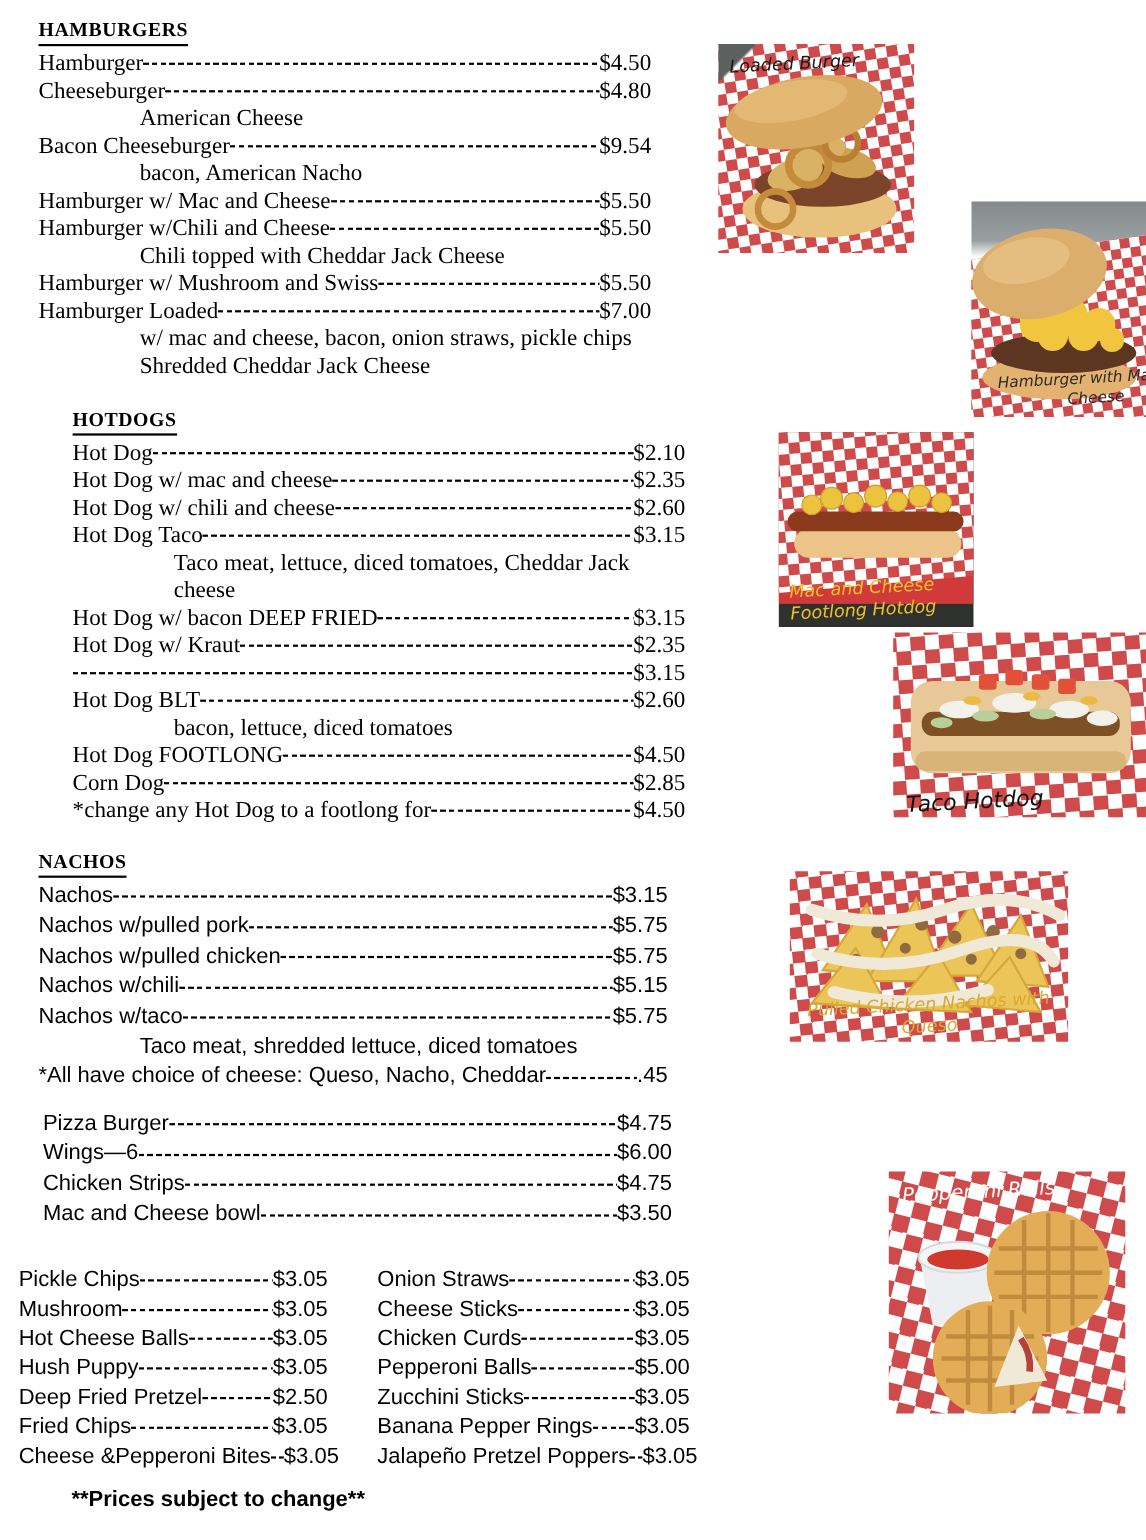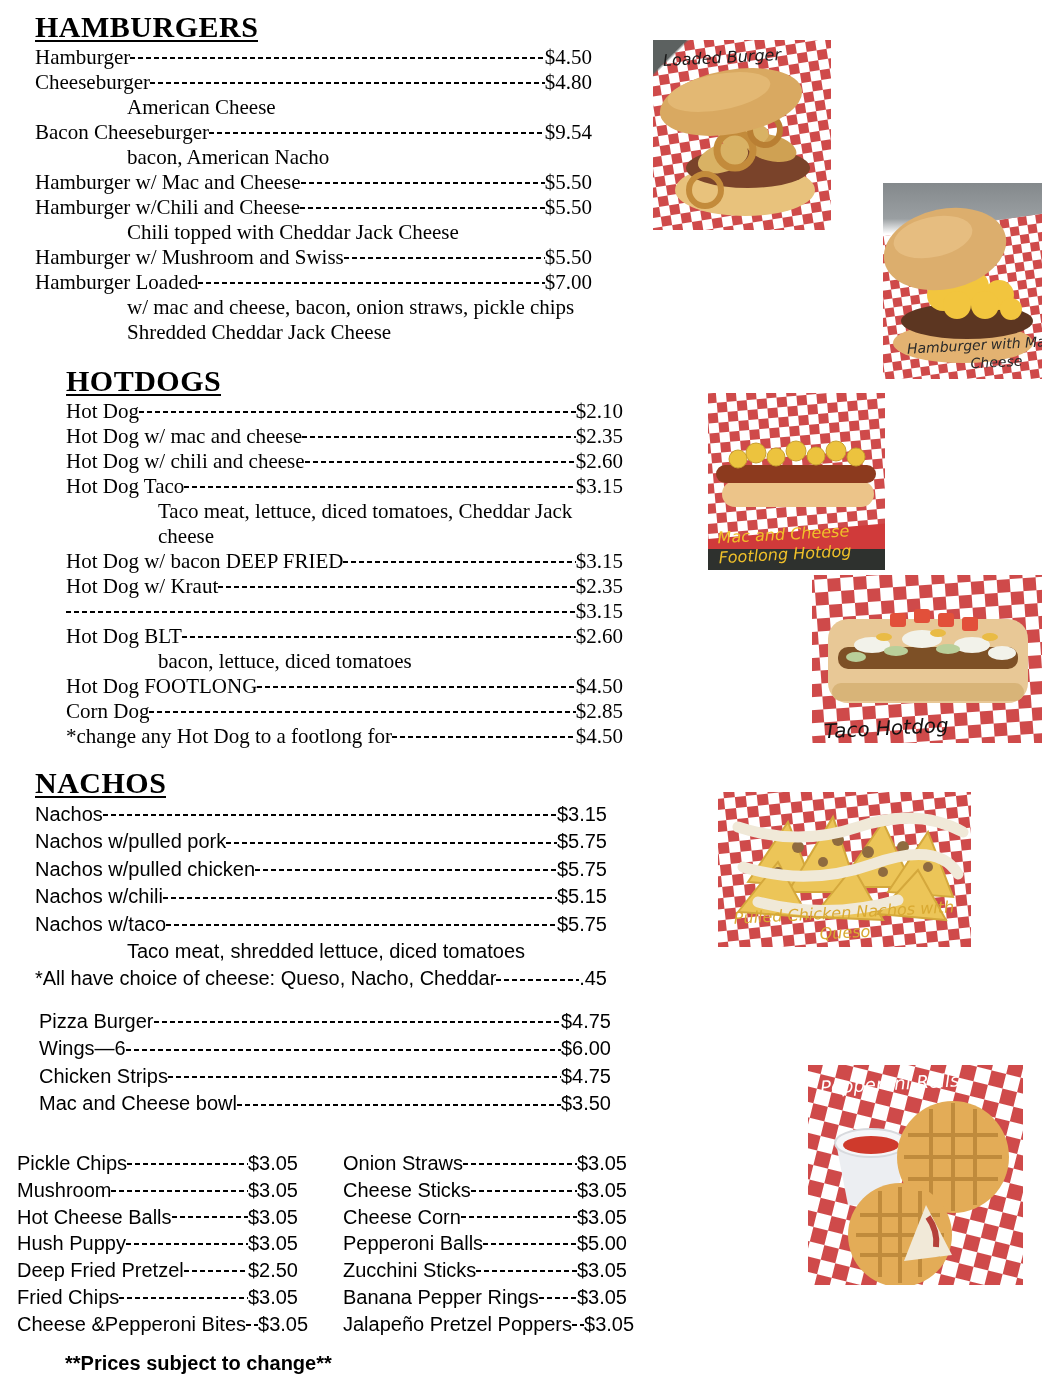--- a/index.html
+++ b/index.html
@@ -4,21 +4,21 @@
 <style>
   html,body{margin:0;padding:0;background:#fff;}
   .page{position:relative;width:1042px;height:1400px;background:#ffffff;overflow:hidden;
         color:#000;}
   
   #sections section{position:absolute;left:35px;}
   .sec-0{top:14px;width:557px;}
   .sec-1{top:368px;width:557px;margin-left:31px;}
   .sec-2{top:770px;width:572px;}
   .sec-3{top:1008px;width:572px;padding-left:4px;}
-  .sec-title{font-family:"Liberation Serif",serif;font-size:30px;font-weight:bold;
+  .sec-title{font-family:"Liberation Serif",serif;font-size:18px;font-weight:bold;
              margin:0 0 3px 0;display:inline-block;border-bottom:2px solid #000;
              letter-spacing:.5px;line-height:26px;}
   section{display:block;}
   .sec .line{display:flex;justify-content:flex-end;}
   .line{display:flex;align-items:baseline;}
   .serif .line,.serif .desc{font-family:"Liberation Serif",serif;font-size:21px;line-height:25px;}
   .sans .line,.sans .desc{font-family:"Liberation Sans",sans-serif;font-size:20px;line-height:27.4px;}
   .iname{white-space:nowrap;}
   .iprice{white-space:nowrap;flex-shrink:0;}
   .leader{flex:1;min-width:12px;align-self:flex-end;height:2px;
@@ -235,21 +235,21 @@
           <span class="iname">Onion Straws</span>
           <span class="leader"></span>
           <span class="iprice">$3.05</span>
         </div>
         <div class="line side-line">
           <span class="iname">Cheese Sticks</span>
           <span class="leader"></span>
           <span class="iprice">$3.05</span>
         </div>
         <div class="line side-line">
-          <span class="iname">Cheese Corn</span>
+          <span class="iname">Chicken Curds</span>
           <span class="leader"></span>
           <span class="iprice">$3.05</span>
         </div>
         <div class="line side-line">
           <span class="iname">Pepperoni Balls </span>
           <span class="leader"></span>
           <span class="iprice">$5.00</span>
         </div>
         <div class="line side-line">
           <span class="iname">Zucchini Sticks</span>

